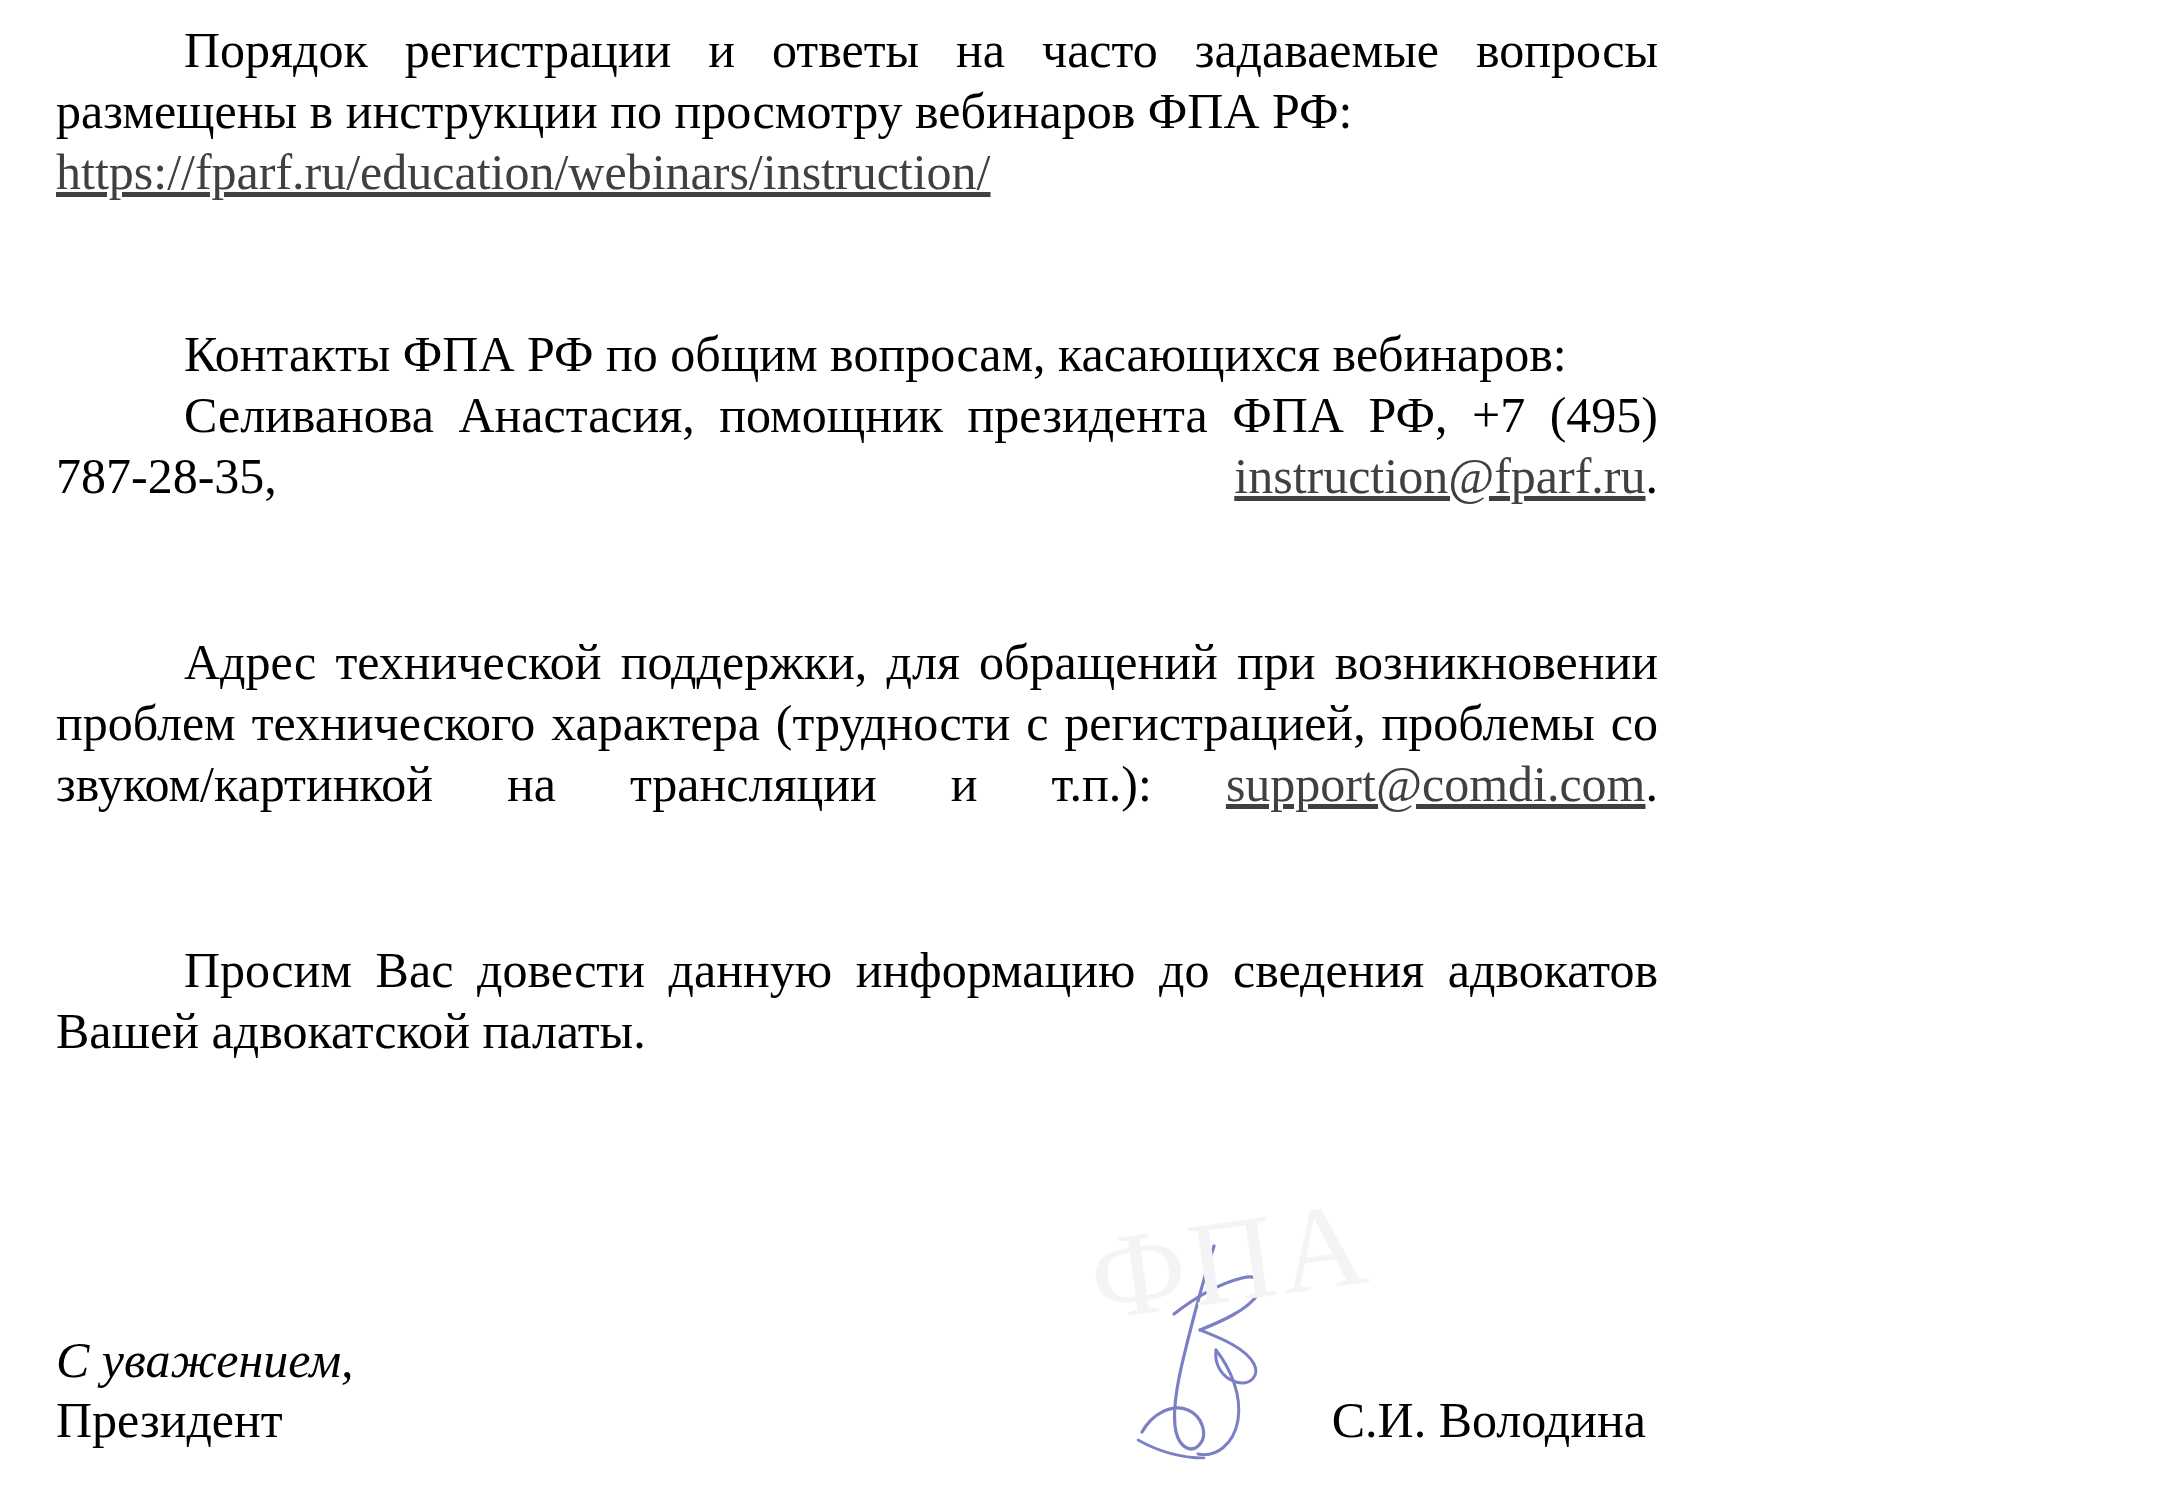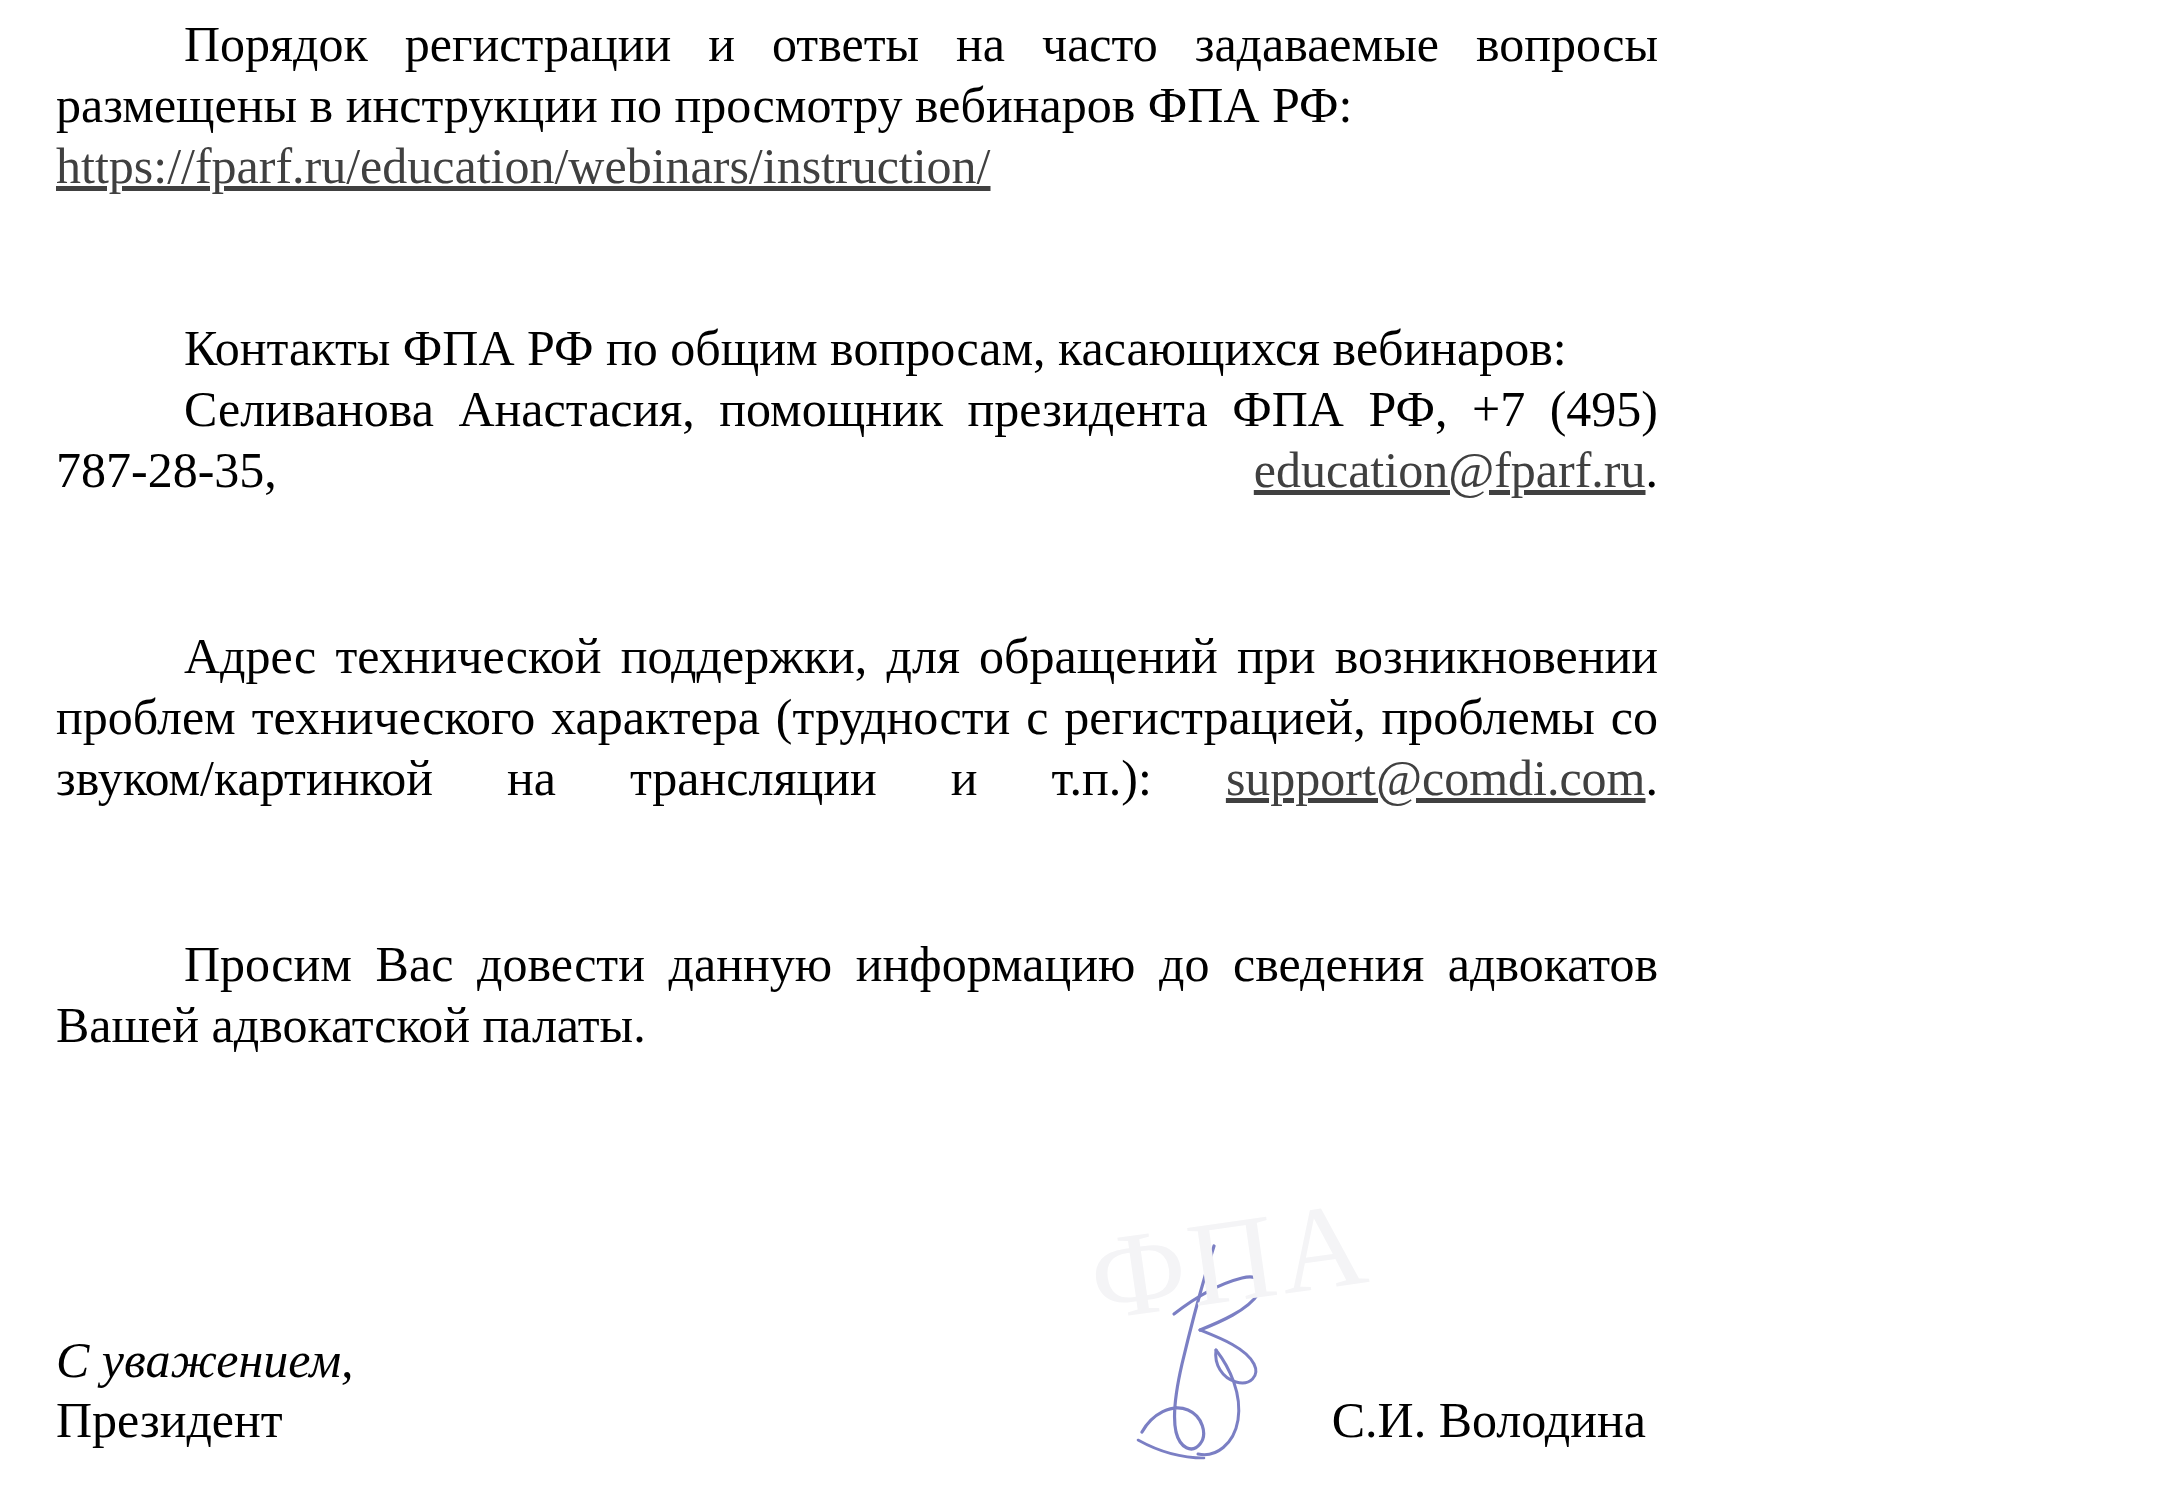--- a/index.html
+++ b/index.html
@@ -12,21 +12,21 @@
     height: 1508px;
     font-family: "Liberation Serif", "DejaVu Serif", serif;
     color: #000000;
     overflow: hidden;
   }
   .page {
     position: relative;
     width: 1754px;
     height: 1508px;
     box-sizing: border-box;
-    padding: 14px 96px 0 56px;
+    padding: 20px 96px 0 56px;
   }
   p {
     margin: 0;
     font-size: 50px;
     line-height: 1.22;
     text-align: justify;
     text-justify: inter-word;
   }
   p.justified {
     text-align: justify;
@@ -113,21 +113,21 @@
     <a class="link" href="#">https://fparf.ru/education/webinars/instruction/</a>
   </p>
 
   <div class="gap-md"></div>
 
   <div class="block-contacts">
     <p class="no-justify">
       <span class="indent"></span><span>Контакты ФПА РФ по общим вопросам, касающихся вебинаров:</span>
     </p>
     <p class="justified">
-      <span class="indent"></span><span>Селиванова Анастасия, помощник президента ФПА РФ, +7 (495) 787-28-35, </span><a class="link" href="#">education@fparf.ru</a><span>.</span>
+      <span class="indent"></span><span>Селиванова Анастасия, помощник президента ФПА РФ, +7 (495) 787-28-35, </span><a class="link" href="#">instruction@fparf.ru</a><span>.</span>
     </p>
   </div>
 
   <div class="gap-lg"></div>
 
   <div class="block-support">
     <p class="justified">
       <span class="indent"></span><span>Адрес технической поддержки, для обращений при возникновении проблем технического характера (трудности с регистрацией, проблемы со звуком/картинкой на трансляции и т.п.): </span><a class="link" href="#">support@comdi.com</a><span>.</span>
     </p>
   </div>

